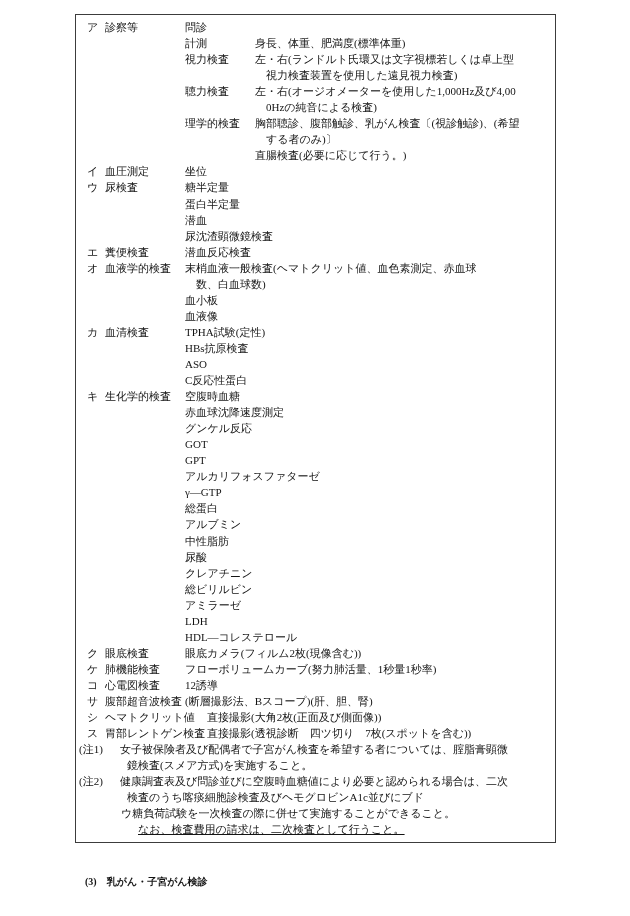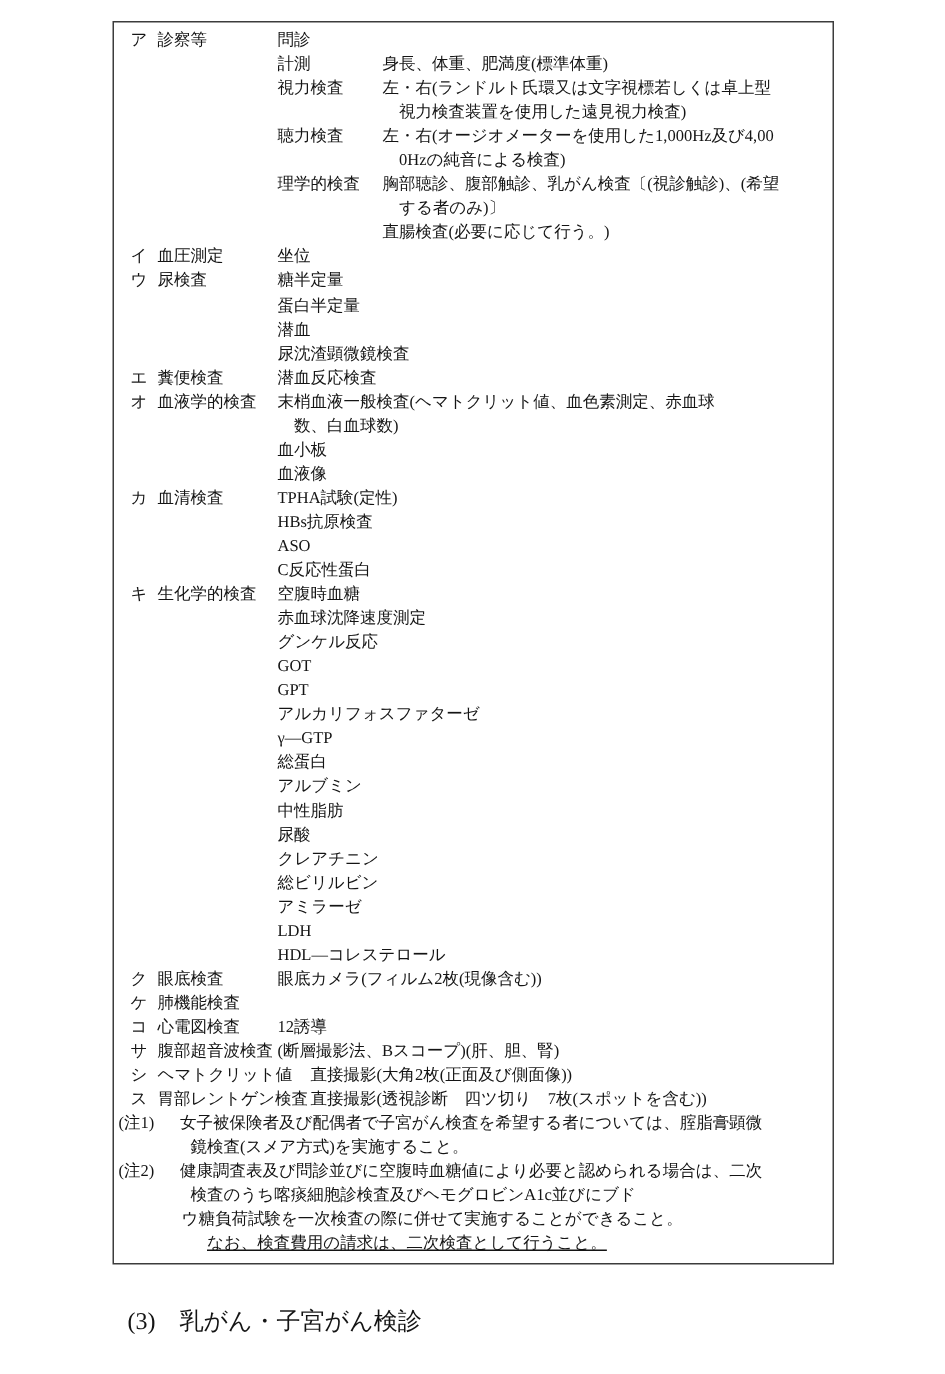--- a/index.html
+++ b/index.html
@@ -35,23 +35,24 @@
   .col-det   { left: 179px; }
   .col-detc  { left: 190px; }
   .col-nlab  { left: 3px; }
   .col-ntext { left: 44px; }
   .col-nc1   { left: 35px; margin-left: 16px; }
   .col-nc2   { left: 45px; }
   .col-nc3   { left: 62px; text-decoration: underline; }
   .footer-line {
     position: absolute;
     left: 85px; top: 874px;
-    font-size: 16px;
+    font-size: 10px;
     line-height: 16px;
     white-space: nowrap;
+    font-weight: bold;
   }
 </style>
 </head>
 <body>
 
 <div class="exam-box">
   <div>
       <div class="line">
         <span class="cell col-label">ア</span>
         <span class="cell col-cat">診察等</span>
@@ -188,20 +189,21 @@
         <span class="cell col-item">HDL―コレステロール</span>
       </div>
       <div class="line">
         <span class="cell col-label">ク</span>
         <span class="cell col-cat">眼底検査</span>
         <span class="cell col-item">眼底カメラ(フィルム2枚(現像含む))</span>
       </div>
       <div class="line">
         <span class="cell col-label">ケ</span>
         <span class="cell col-cat">肺機能検査</span>
+        <span class="cell col-item">フローボリュームカーブ(努力肺活量、1秒量1秒率)</span>
       </div>
       <div class="line">
         <span class="cell col-label">コ</span>
         <span class="cell col-cat">心電図検査</span>
         <span class="cell col-item">12誘導</span>
       </div>
       <div class="line">
         <span class="cell col-label">サ</span>
         <span class="cell col-cat">腹部超音波検査</span>
         <span class="cell col-item">(断層撮影法、Bスコープ)(肝、胆、腎)</span>

